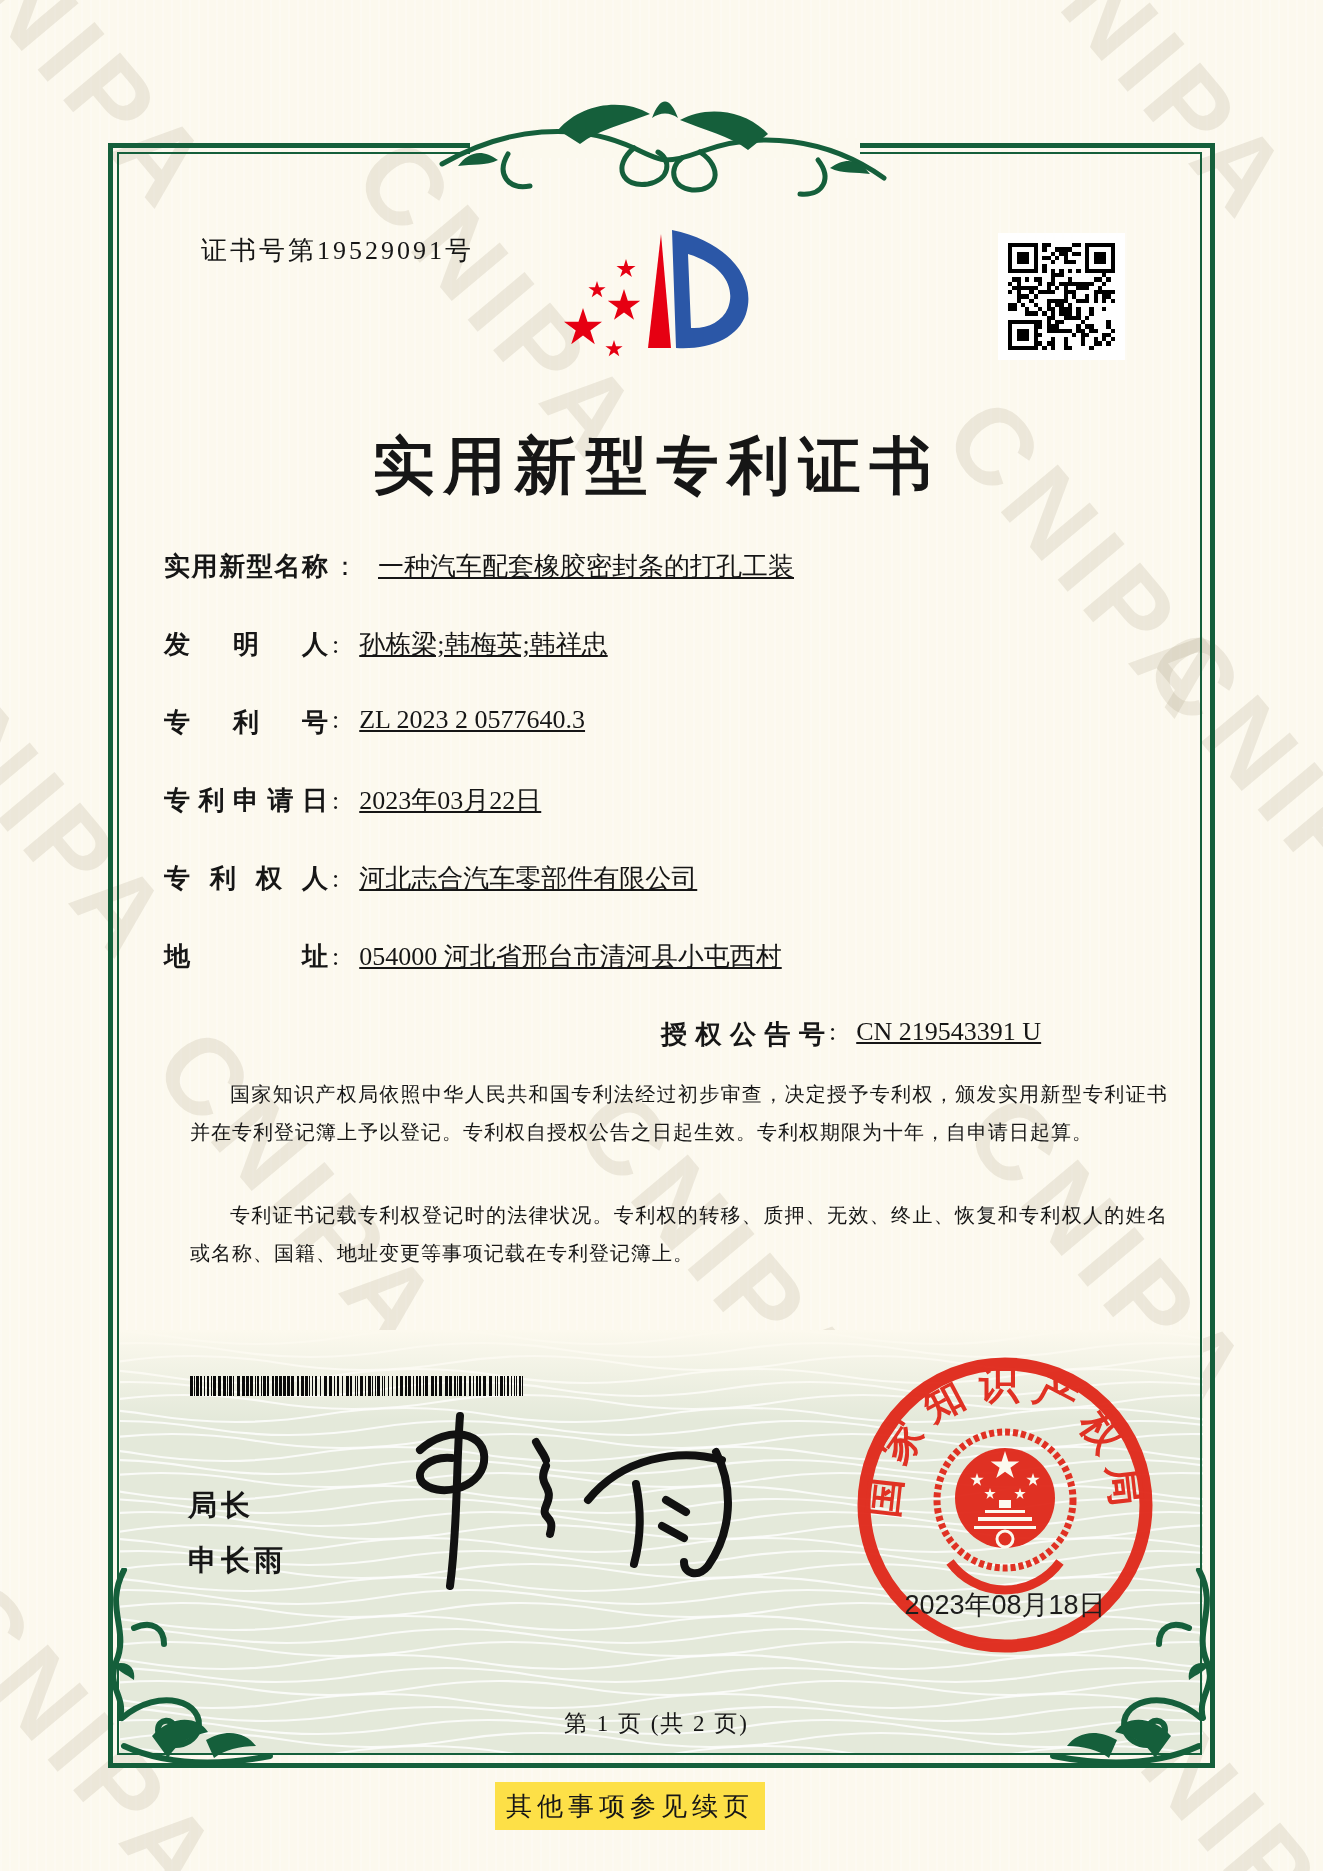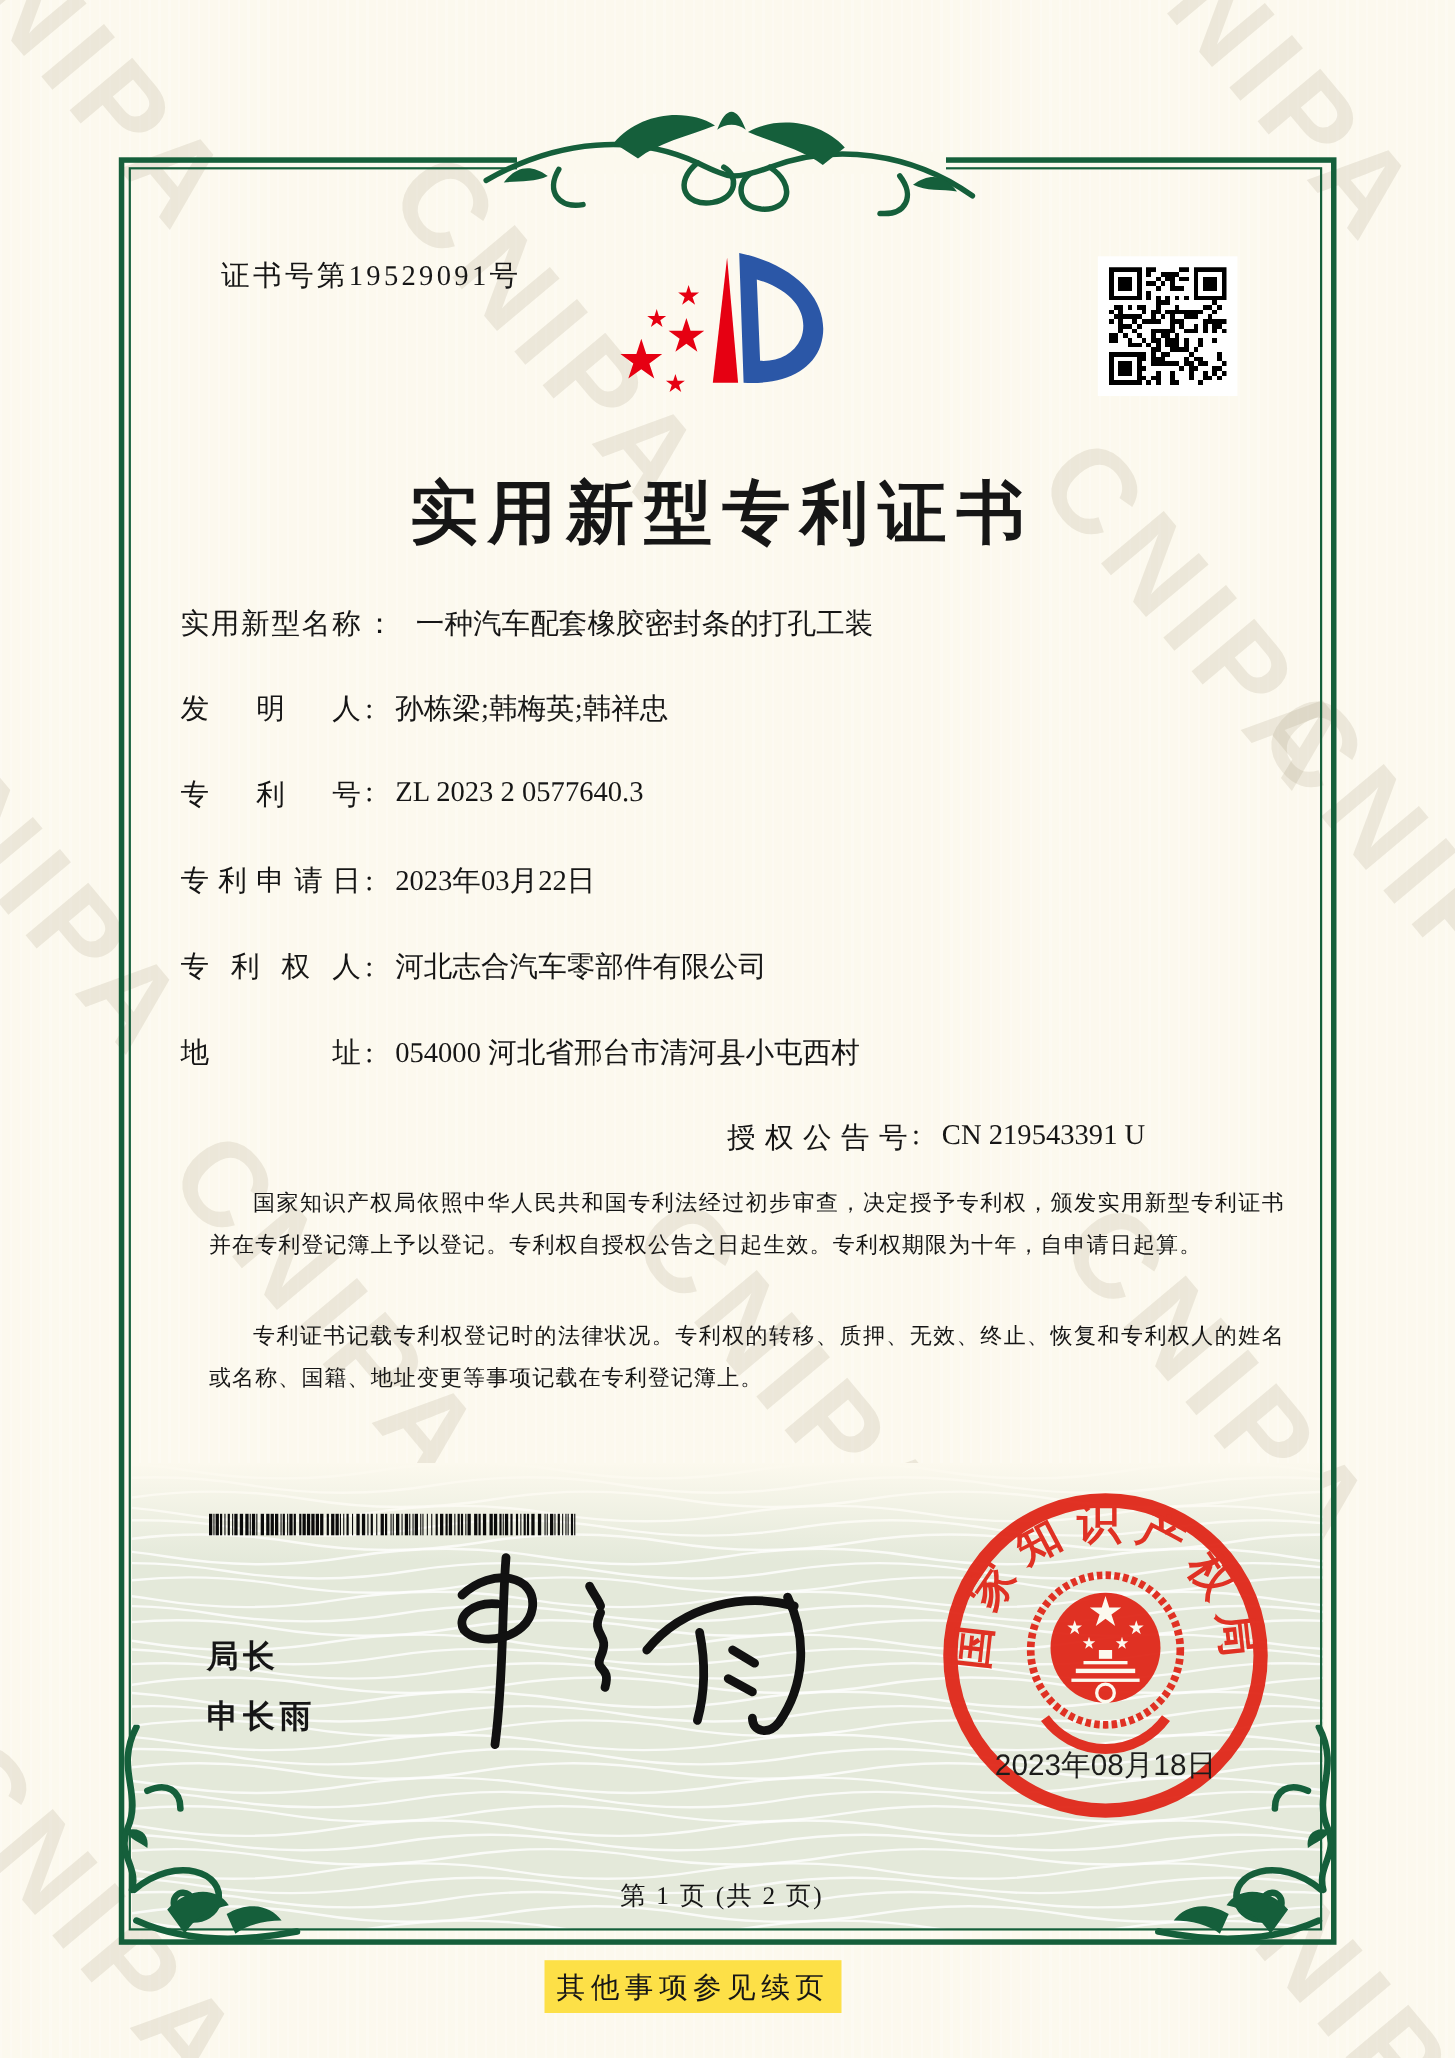--- a/index.html
+++ b/index.html
@@ -32,23 +32,23 @@
   .wave-zone{position:absolute;left:120px;top:1330px;width:1083px;height:425px;background:var(--wave-bg);z-index:2;overflow:hidden;}
   .wave-fade{position:absolute;left:0;top:0;width:100%;height:90px;
     background:linear-gradient(to bottom,var(--paper),rgba(252,249,238,0));}
   .content{position:absolute;inset:0;z-index:6;}
   .cert-no{position:absolute;left:173px;top:233px;font-size:26px;letter-spacing:3px;margin-left:28px;}
   .qr-box{position:absolute;left:998px;top:233px;width:127px;height:127px;background:#fff;}
   .qr-box svg{position:absolute;left:10px;top:10px;}
   .title{position:absolute;left:108px;top:424px;width:1097px;text-align:center;
     font-size:62px;font-weight:700;letter-spacing:9px;font-family:Liberation Mono, monospace;}
   .frow{position:absolute;left:164px;font-size:26px;white-space:nowrap;}
-  .flabel{display:inline-block;width:164px;text-align:justify;text-align-last:justify;vertical-align:top;}
+  .flabel{display:inline-block;width:164px;text-align:justify;text-align-last:justify;vertical-align:top;font-weight:bold;}
   .fcolon{display:inline-block;margin:0 6px 0 4px;}
-  .fvalue{display:inline-block;margin-left:14px;}
+  .fvalue{display:inline-block;margin-left:14px;text-decoration:underline;}
   .frow2{position:absolute;left:661px;font-size:26px;white-space:nowrap;}
   .para{position:absolute;left:190px;width:978px;font-size:20px;line-height:38px;
     text-align:justify;text-indent:2em;letter-spacing:1px;}
   .barcode{position:absolute;left:190px;top:1376px;}
   .signer{position:absolute;left:188px;font-size:29px;font-weight:700;letter-spacing:4px;
     font-family:"Liberation Sans","DejaVu Sans",sans-serif;}
   .signature{position:absolute;left:360px;top:1408px;}
   .seal{position:absolute;left:850px;top:1350px;opacity:.96;}
   .footer-page{position:absolute;left:108px;top:1708px;width:1097px;text-align:center;font-size:23px;letter-spacing:2px;}
   .cont-strip{position:absolute;left:495px;top:1782px;width:270px;height:48px;background:#fde047;

